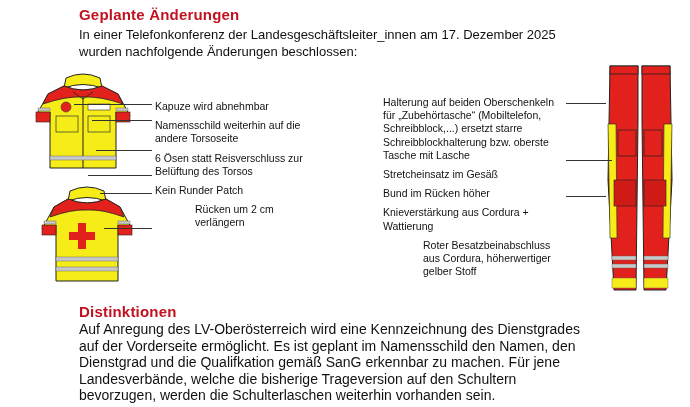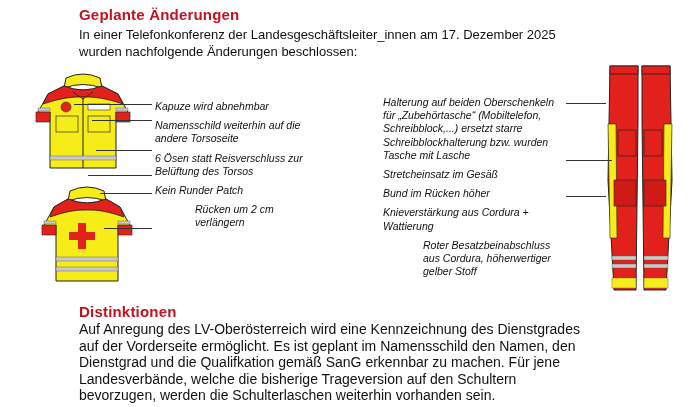--- a/index.html
+++ b/index.html
@@ -48,21 +48,20 @@
   .bullets {
     position: absolute;
     font-size: 10.5px;
     line-height: 13.2px;
     color: #111;
   }
   #bullets-left { left: 155px; top: 100px; width: 155px; }
   #bullets-right { left: 383px; top: 96px; width: 178px; }
   .bullets .item {
     margin-bottom: 6px;
-    font-style: italic;
   }
   .bullets .item:last-child { margin-bottom: 16px; padding-left: 40px; }
 
   
   .distinktionen-text {
     position: absolute;
     left: 79px;
     top: 321px;
     width: 513px;
     font-size: 14px;
@@ -187,21 +186,21 @@
 
   <div class="bullets" id="bullets-left">
     <div class="item">Kapuze wird abnehmbar</div>
     <div class="item">Namensschild weiterhin auf die andere Torsoseite</div>
     <div class="item">6 Ösen statt Reisverschluss zur Belüftung des Torsos</div>
     <div class="item">Kein Runder Patch</div>
     <div class="item">Rücken um 2 cm verlängern</div>
   </div>
 
   <div class="bullets" id="bullets-right">
-    <div class="item">Halterung auf beiden Oberschenkeln für „Zubehörtasche“ (Mobiltelefon, Schreibblock,...) ersetzt starre Schreibblockhalterung bzw. wurden Tasche mit Lasche</div>
+    <div class="item">Halterung auf beiden Oberschenkeln für „Zubehörtasche“ (Mobiltelefon, Schreibblock,...) ersetzt starre Schreibblockhalterung bzw. oberste Tasche mit Lasche</div>
     <div class="item">Stretcheinsatz im Gesäß</div>
     <div class="item">Bund im Rücken höher</div>
     <div class="item">Knieverstärkung aus Cordura + Wattierung</div>
     <div class="item">Roter Besatzbeinabschluss aus Cordura, höherwertiger gelber Stoff</div>
   </div>
 
   <div class="heading" id="heading-distinktionen">Distinktionen</div>
 
   <div class="distinktionen-text">Auf Anregung des LV-Oberösterreich wird eine Kennzeichnung des Dienstgrades auf der Vorderseite ermöglicht. Es ist geplant im Namensschild den Namen, den Dienstgrad und die Qualifkation gemäß SanG erkennbar zu machen. Für jene Landesverbände, welche die bisherige Trageversion auf den Schultern bevorzugen, werden die Schulterlaschen weiterhin vorhanden sein.</div>
 

